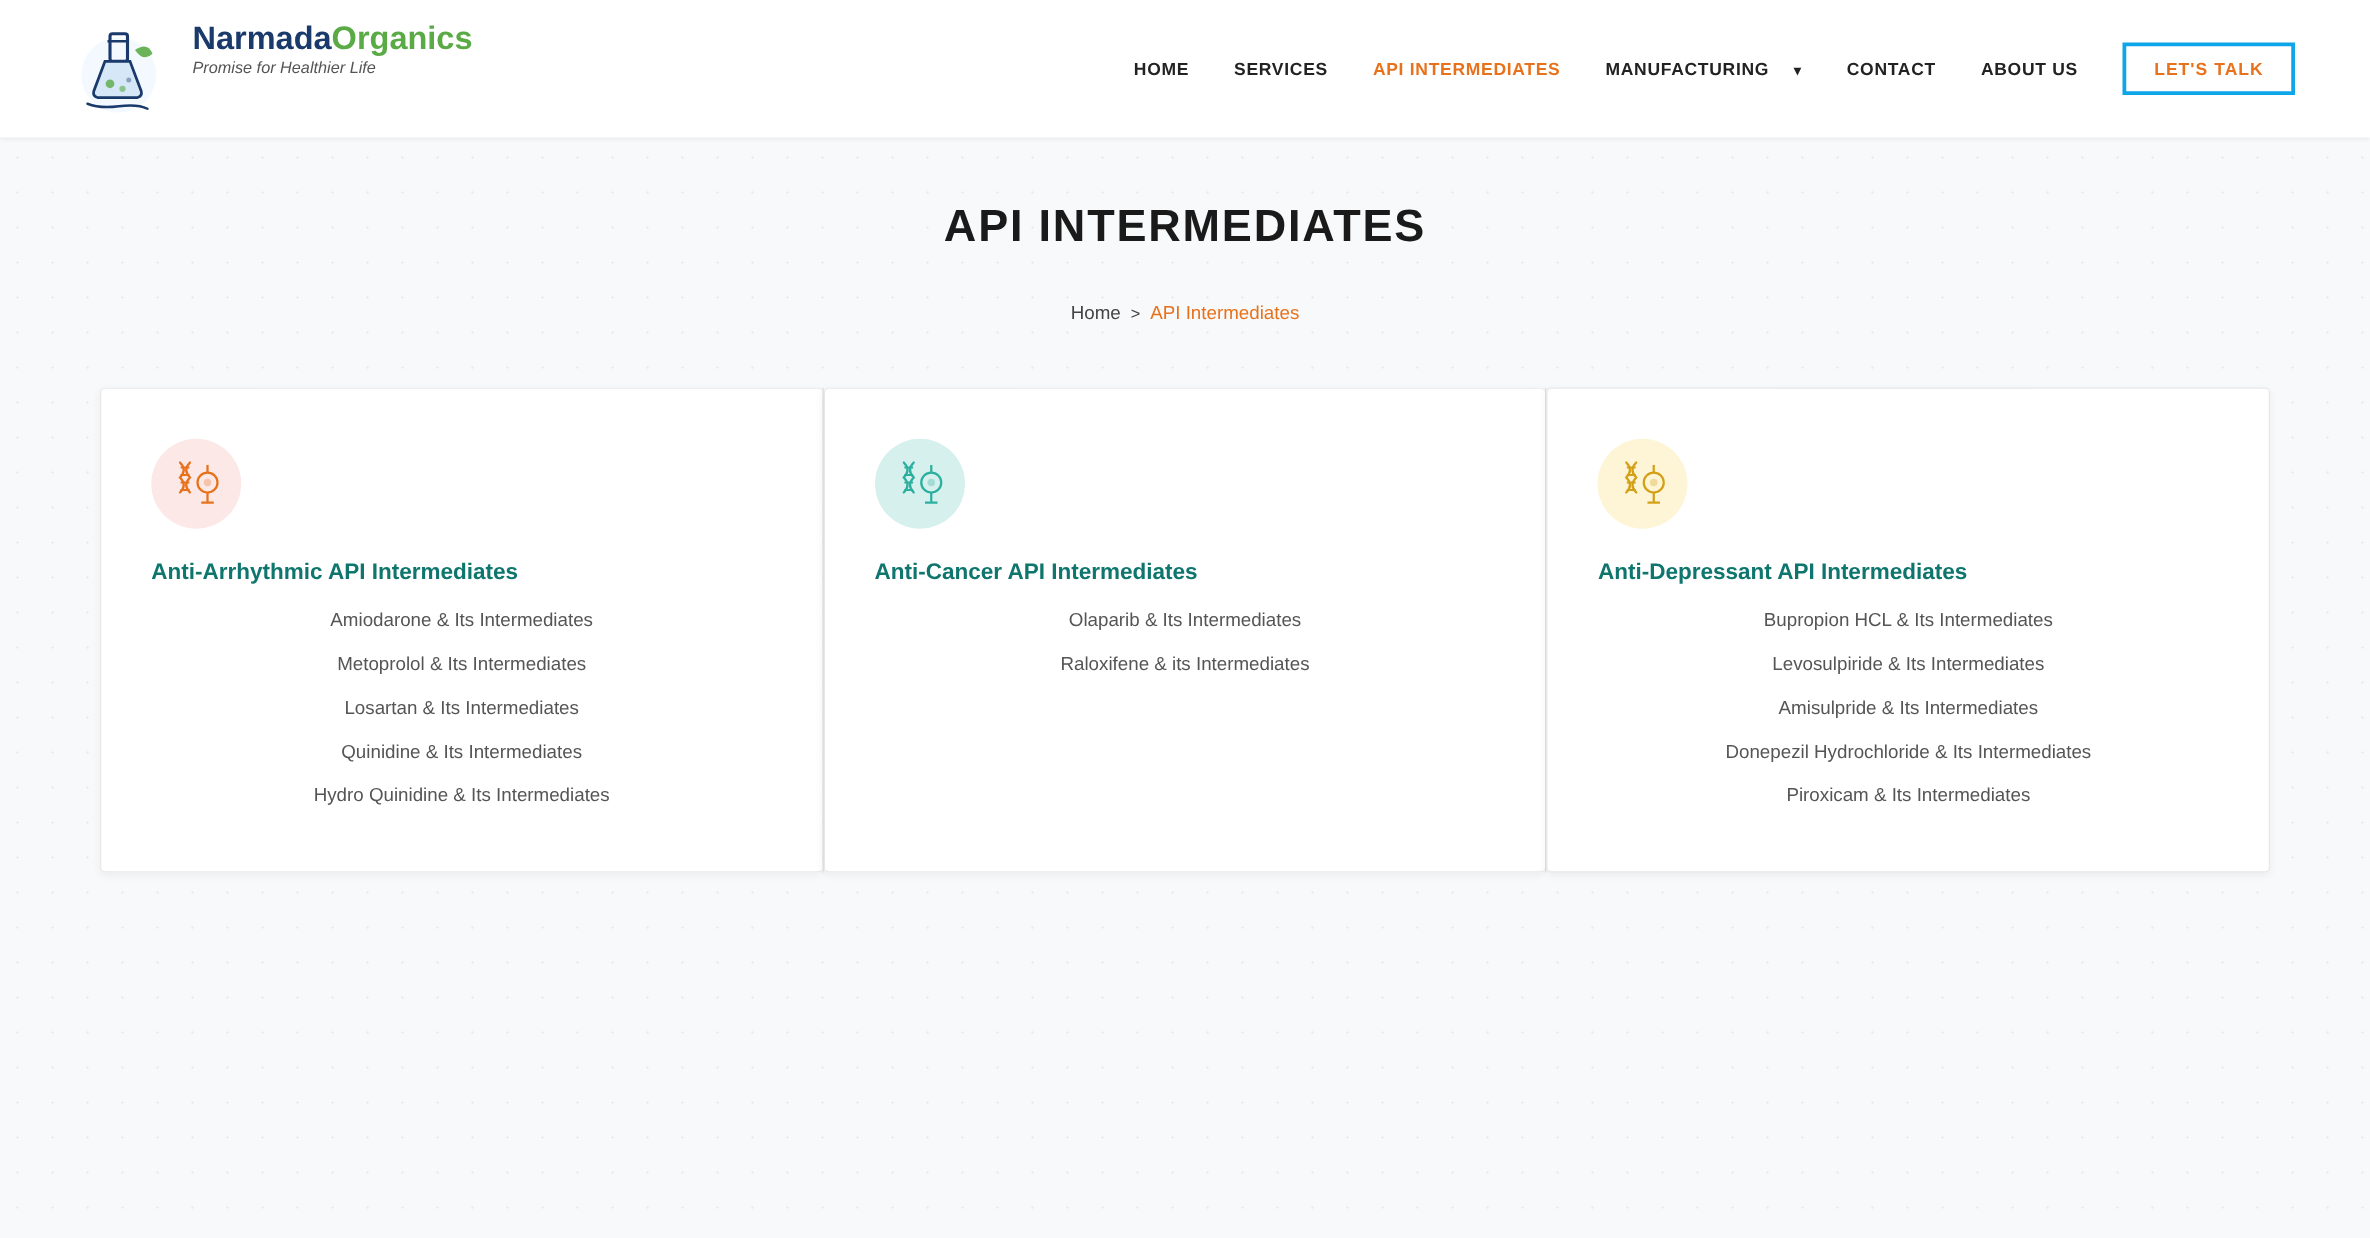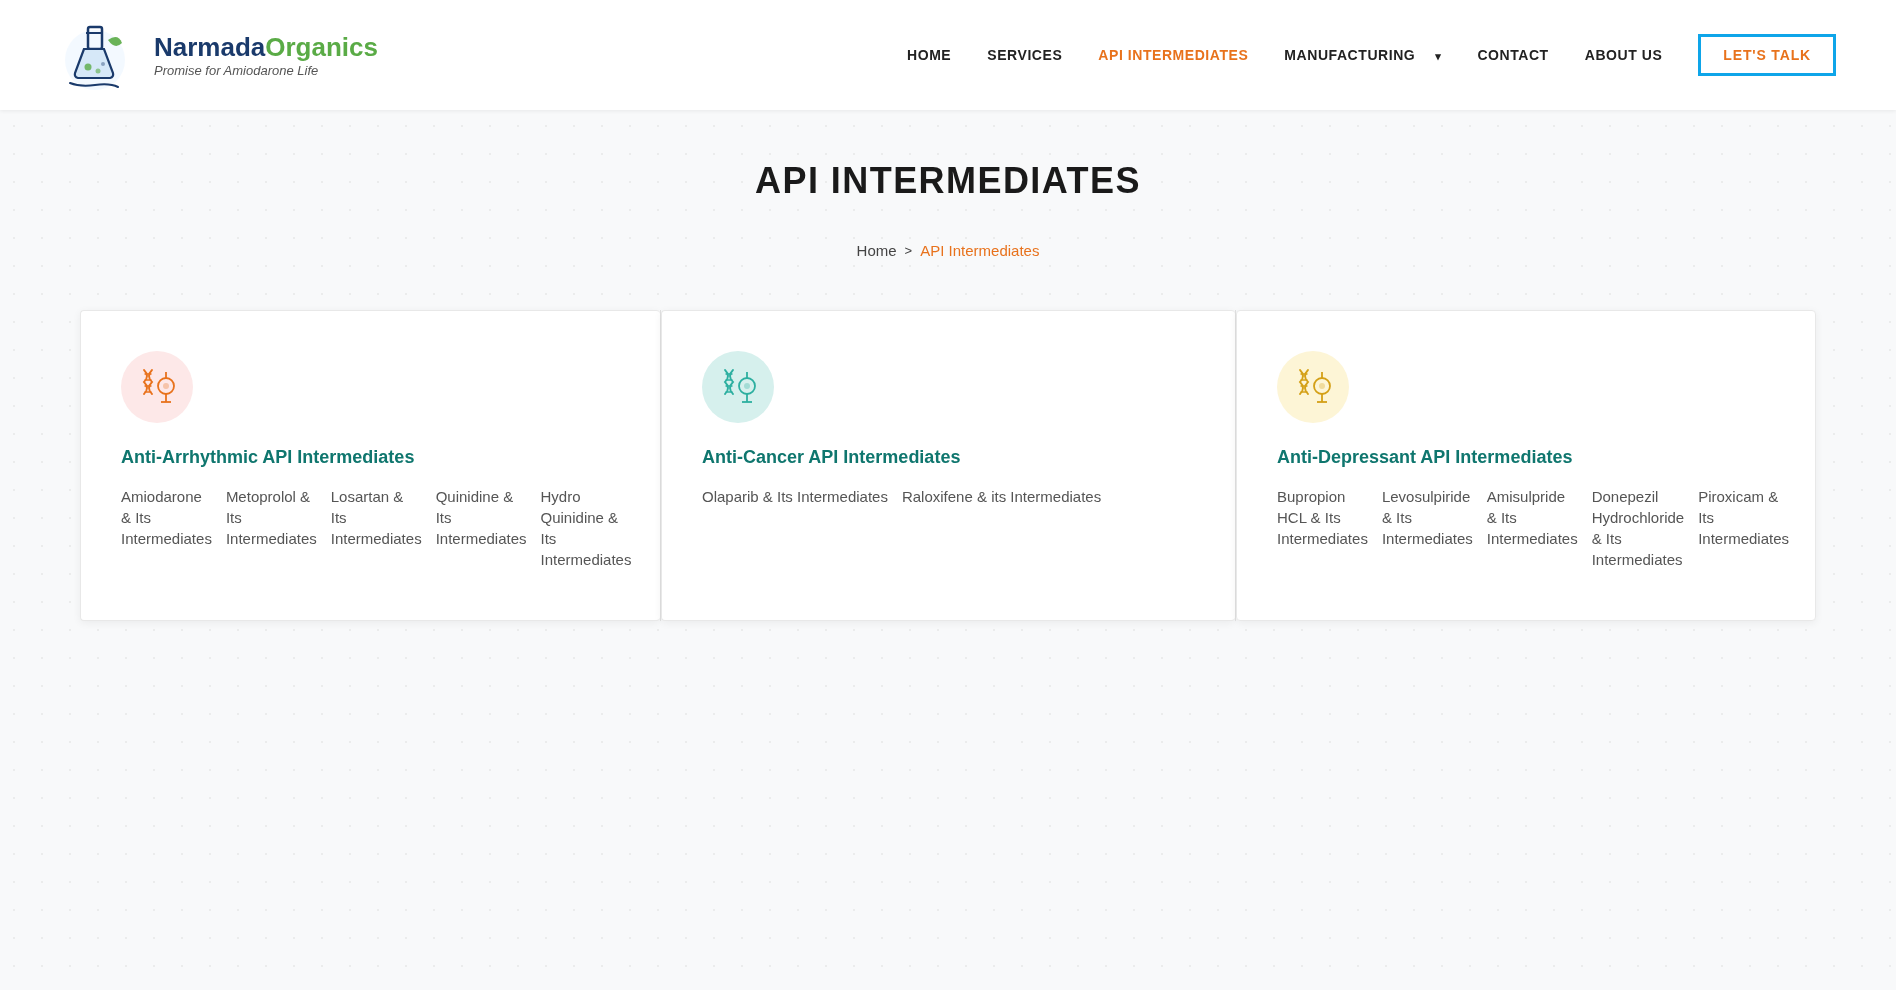--- a/index.html
+++ b/index.html
@@ -30,21 +30,21 @@
       display: flex;
       align-items: center;
       justify-content: space-between;
       padding: 10px 60px;
       box-shadow: 0 1px 4px rgba(0,0,0,0.07);
       min-height: 110px;
     }
 
     .logo-area {
       display: flex;
-      align-items: center;
+      align-items: flex-start;
       gap: 14px;
     }
 
     .logo-icon {
       width: 80px;
       height: 80px;
     }
 
     .logo-text {
       display: flex;
@@ -200,22 +200,23 @@
     .card-title {
       font-size: 18px;
       font-weight: 700;
       color: #0f766e;
       margin-bottom: 18px;
     }
 
     .card-items {
       list-style: none;
       display: flex;
-      flex-direction: row;
+      flex-direction: column;
       gap: 14px;
+      align-items: center;
     }
 
     .card-item {
       font-size: 15px;
       color: #555;
       line-height: 1.4;
     }
 
     
     .card-divider {
@@ -243,21 +244,21 @@
       <circle cx="43" cy="49" r="2" fill="#1a3a6b" opacity="0.4"></circle>
 
       <path d="M10 68 Q20 72 35 70 Q50 68 58 72" stroke="#1a3a6b" stroke-width="2" fill="none" stroke-linecap="round"></path>
 
       <path d="M48 25 Q58 18 62 28 Q55 35 48 25Z" fill="#5aab46" opacity="0.9"></path>
     </svg>
     <div class="logo-text">
       <div class="logo-name">
         <span class="narmada">Narmada</span><span class="organics">Organics</span>
       </div>
-      <div class="logo-tagline">Promise for Amiodarone Life</div>
+      <div class="logo-tagline">Promise for Healthier Life</div>
     </div>
   </div>
 
   <nav>
     <a class="nav-link">HOME</a>
     <a class="nav-link">SERVICES</a>
     <a class="nav-link active">API INTERMEDIATES</a>
     <a class="nav-link manufacturing">
       <span>MANUFACTURING</span>
       <span class="chevron-down">▾</span>

